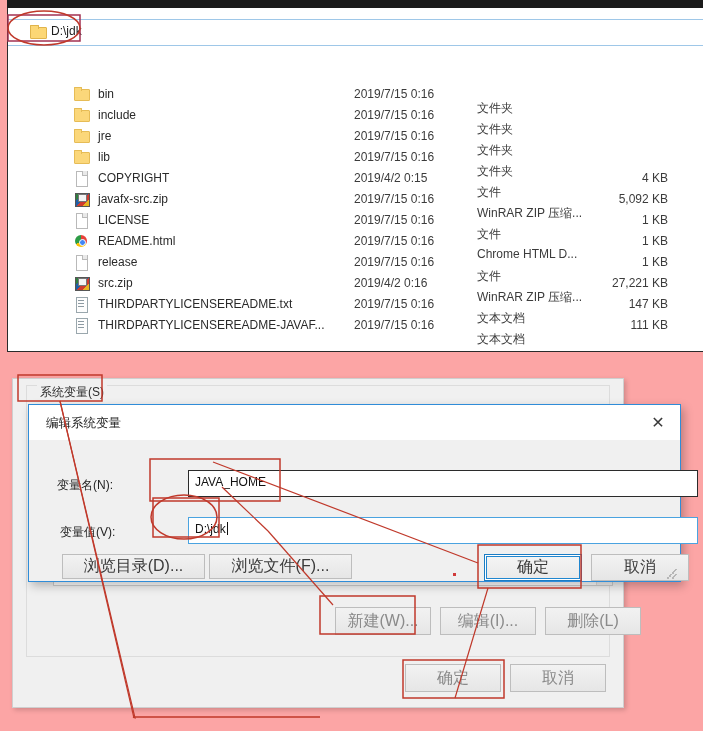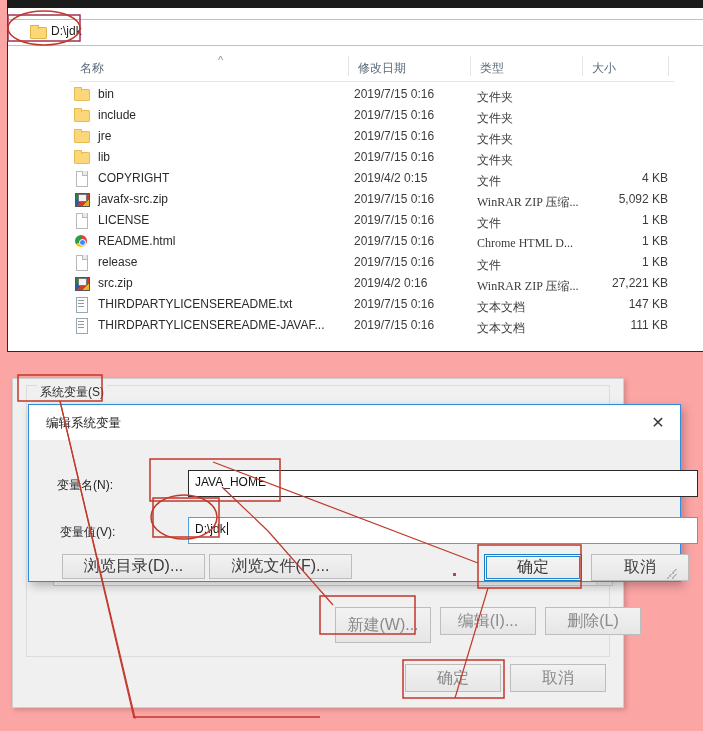--- a/index.html
+++ b/index.html
@@ -60,21 +60,21 @@
   .sortarrow {
     position:absolute; left:148px; top:2px; font-size:11px; color:#8d8d8d;
   }
 
   
   .rows { position: absolute; left: 62px; top: 76px; width: 604px; }
   .row  { position: relative; height: 21px; font-size: 12px; color: #2a2a2a; }
   .row .name { position:absolute; left:28px; top:3px; white-space:nowrap; }
   .row .ico  { position:absolute; left:4px; top:3px; width:15px; height:14px; }
   .row .date { position:absolute; left:284px; top:3px; color:#3b3b3b; }
-  .row .type { position:absolute; left:407px; top:5px; color:#3b3b3b; white-space:nowrap;font-family:Liberation Serif, serif;}
+  .row .type { position:absolute; left:407px; top:16px; color:#3b3b3b; white-space:nowrap;}
   .row .size { position:absolute; left:480px; width:118px; top:3px; text-align:right; color:#3b3b3b;}
 
   .ic-folder { position:relative; }
   .ic-folder::before{content:"";position:absolute;left:0;top:2px;width:14px;height:10px;background:#fbd77a;border:1px solid #e6bc56;border-radius:1px;}
   .ic-folder::after{content:"";position:absolute;left:0;top:0;width:6px;height:3px;background:#fbd77a;border:1px solid #e6bc56;border-bottom:none;border-radius:1px 1px 0 0;}
 
   .ic-file { position:relative; }
   .ic-file::before{
     content:""; position:absolute; left:2px; top:0; width:10px; height:14px;
     background:#ffffff; border:1px solid #b9b9b9;
@@ -207,31 +207,20 @@
 
   <div class="explorer">
 
     <div class="addressbar">
       <div class="addr-inner">
         <span class="folder-ico"></span>
         <span>D:\jdk</span>
       </div>
     </div>
 
-    <div class="colhead">
-      <span class="cell" style="left:10px">名称</span>
-      <span class="sortarrow">^</span>
-      <span class="sep" style="left:278px"></span>
-      <span class="cell" style="left:288px">修改日期</span>
-      <span class="sep" style="left:400px"></span>
-      <span class="cell" style="left:410px">类型</span>
-      <span class="sep" style="left:512px"></span>
-      <span class="cell" style="left:522px">大小</span>
-      <span class="sep" style="left:598px"></span>
-    </div>
 
     <div class="rows" id="file-rows">
         <div class="row">
           <span class="ico ic-folder"></span>
           <span class="name">bin</span>
           <span class="date">2019/7/15 0:16</span>
           <span class="type">文件夹</span>
           <span class="size"></span>
         </div>
         <div class="row">
@@ -313,21 +302,21 @@
         </div>
       </div>
   </div>
 
   <div class="envwin">
     <div class="group">
       <span class="sysvar-label">系统变量(S)</span>
       <div class="listbox">
         <div class="scroll"></div>
       </div>
-      <div class="btn" style="left:308px; top:221px; width:96px; height:36px;">新建(W)...</div>
+      <div class="btn" style="left:308px; top:221px; width:96px; height:28px;">新建(W)...</div>
       <div class="btn" style="left:413px; top:221px; width:96px; height:28px;">编辑(I)...</div>
       <div class="btn" style="left:518px; top:221px; width:96px; height:28px;">删除(L)</div>
     </div>
     <div class="btn" style="left:392px; top:285px; width:96px; height:28px;">确定</div>
     <div class="btn" style="left:497px; top:285px; width:96px; height:28px;">取消</div>
   </div>
 
   <div class="editdlg">
     <div class="titlebar">
       <span class="title">编辑系统变量</span>

